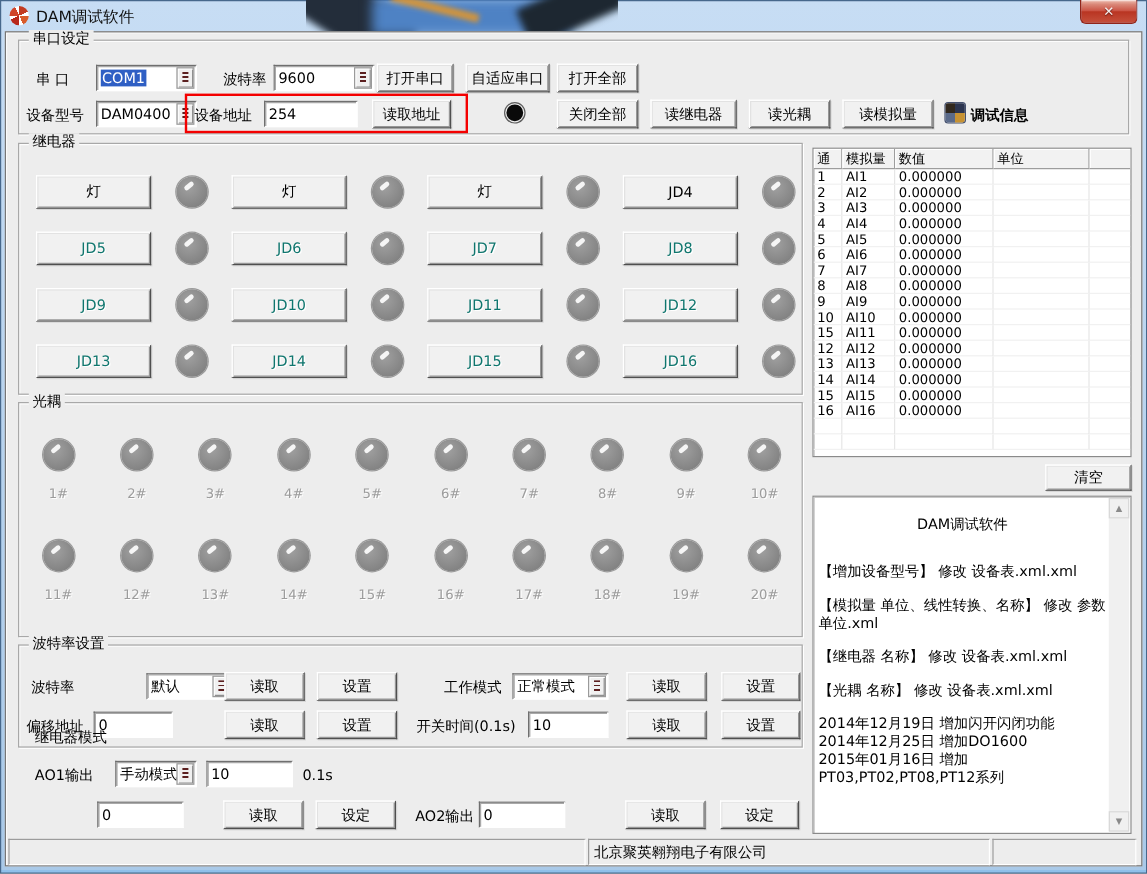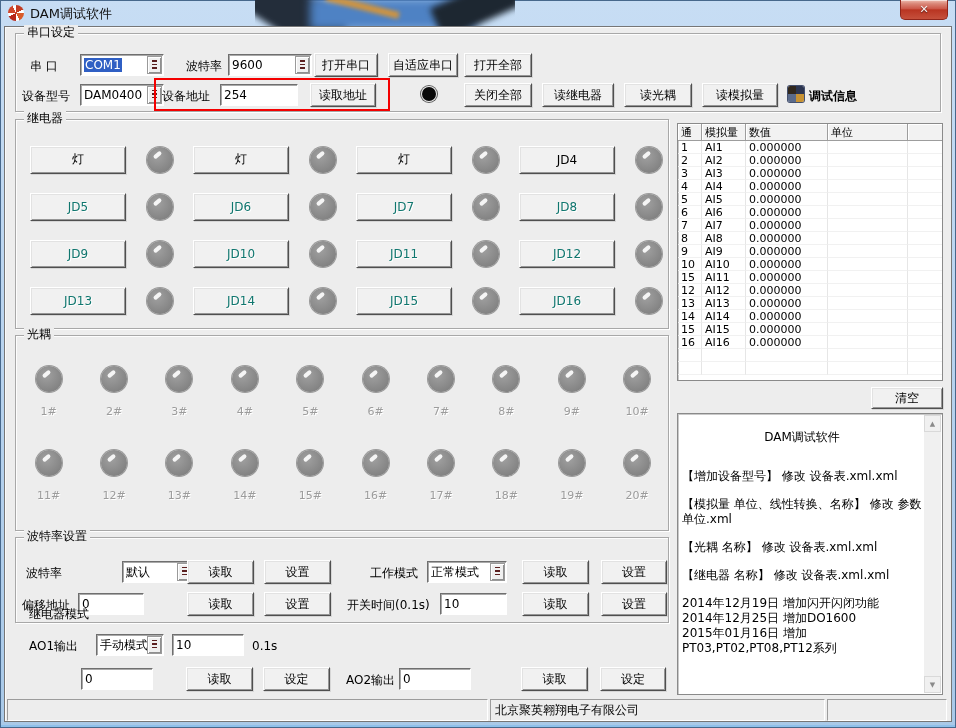--- a/index.html
+++ b/index.html
@@ -437,22 +437,22 @@
         </div>
     </div>
 
     <div class="btn" style="left:866px;top:360px;width:72px;height:22px;">清空</div>
 
     <div class="info-panel" style="left:672px;top:386px;width:266px;height:282px;">
       <div class="info-inner" id="info-lines">
           <div class="info-title">DAM调试软件</div>
           <div class="info-line">【增加设备型号】 修改  设备表.xml.xml</div>
           <div class="info-line">【模拟量 单位、线性转换、名称】 修改 参数单位.xml</div>
+          <div class="info-line">【继电器 名称】 修改  设备表.xml.xml</div>
           <div class="info-line">【光耦 名称】 修改  设备表.xml.xml</div>
-          <div class="info-line">【继电器 名称】 修改  设备表.xml.xml</div>
           <div class="info-log">2014年12月19日  增加闪开闪闭功能</div>
           <div class="info-log">2014年12月25日  增加DO1600</div>
           <div class="info-log">2015年01月16日  增加PT03,PT02,PT08,PT12系列</div>
         </div>
       <div class="vscroll">
         <div class="varr" style="top:0;">▲</div>
         <div class="varr" style="bottom:0;">▼</div>
       </div>
     </div>
 

